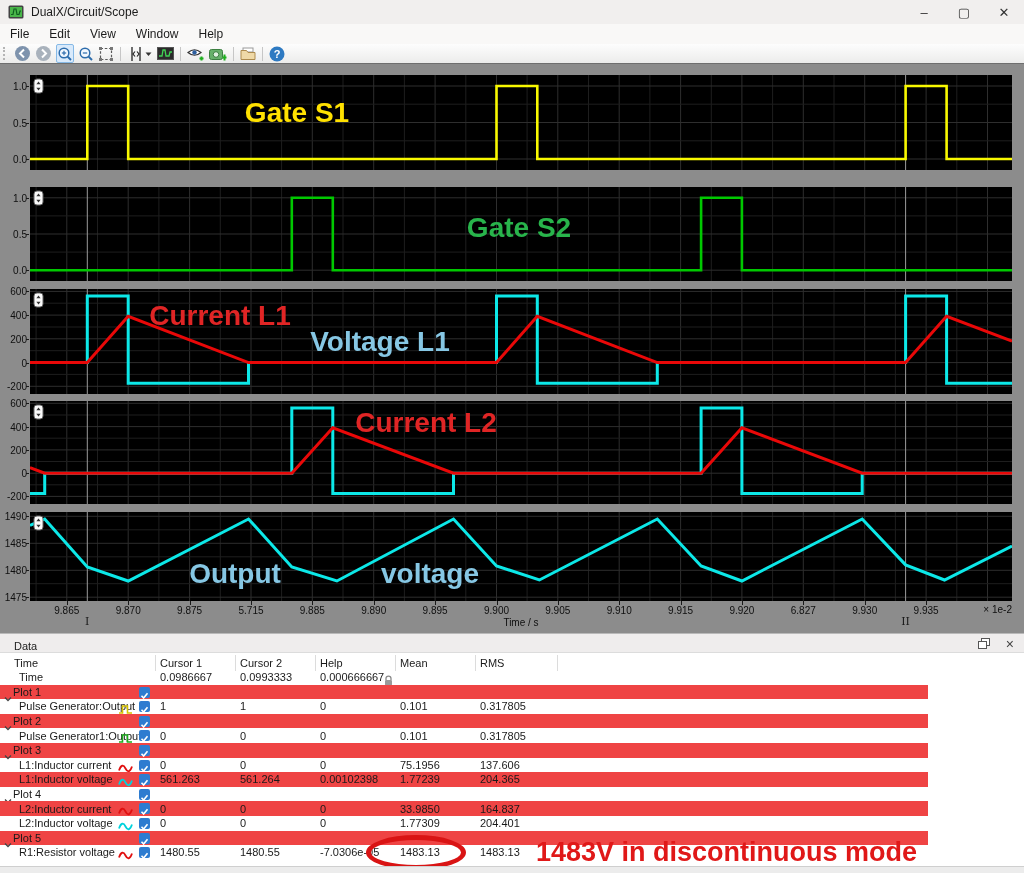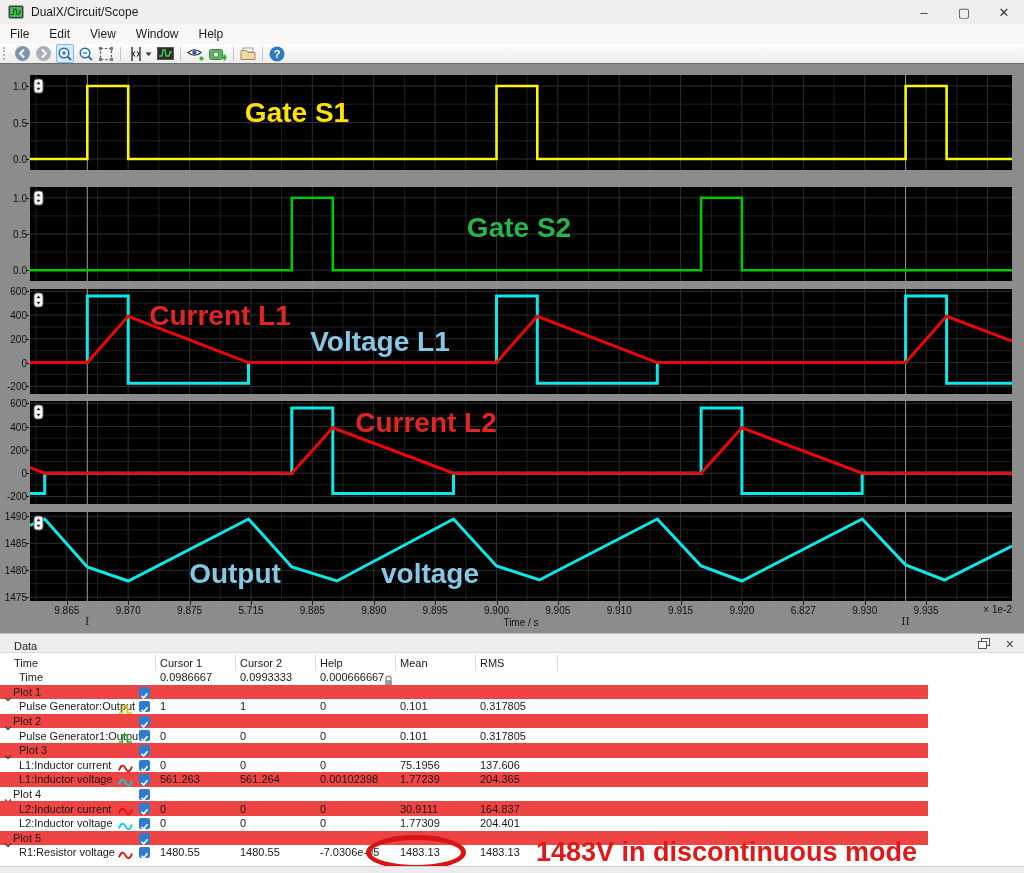--- a/index.html
+++ b/index.html
@@ -579,21 +579,21 @@
         <span class="cell" style="left:160px">0</span>
         <span class="cell" style="left:240px">0</span>
         <span class="cell" style="left:320px">0</span>
         <span class="cell" style="left:400px">0.101</span>
         <span class="cell" style="left:480px">0.317805</span>
       </div>
       <div class="drow alt" style="top:110.0px">
         <span class="chev"><svg width="8" height="8">
             <polyline points="1,2.5 4,5.5 7,2.5" fill="none" stroke="#444" stroke-width="1.3"></polyline>
           </svg></span>
-        <span class="cell" style="left:19px">Plot 3</span>
+        <span class="cell" style="left:13px">Plot 3</span>
         <span class="checkbox"><svg width="11" height="11">
             <polyline points="2.5,5.8 4.6,8 8.5,3.2" fill="none" stroke="#fff" stroke-width="1.6"></polyline>
           </svg></span>
       </div>
       <div class="drow " style="top:124.6px">
         <span class="cell" style="left:19px">L1:Inductor current</span>
         <span class="wave-icon"><svg width="15" height="11">
             <path d="M1,7.5 C3,1.5 5.5,1.5 7.5,5.5 C9.5,9.5 12,9.5 14,3.5" fill="none" stroke="#e01010" stroke-width="1.8"></path>
           </svg></span>
         <span class="checkbox"><svg width="11" height="11">
@@ -632,21 +632,21 @@
         <span class="cell" style="left:19px">L2:Inductor current</span>
         <span class="wave-icon"><svg width="15" height="11">
             <path d="M1,7.5 C3,1.5 5.5,1.5 7.5,5.5 C9.5,9.5 12,9.5 14,3.5" fill="none" stroke="#e01010" stroke-width="1.8"></path>
           </svg></span>
         <span class="checkbox"><svg width="11" height="11">
             <polyline points="2.5,5.8 4.6,8 8.5,3.2" fill="none" stroke="#fff" stroke-width="1.6"></polyline>
           </svg></span>
         <span class="cell" style="left:160px">0</span>
         <span class="cell" style="left:240px">0</span>
         <span class="cell" style="left:320px">0</span>
-        <span class="cell" style="left:400px">30.9111</span>
+        <span class="cell" style="left:400px">33.9850</span>
         <span class="cell" style="left:480px">164.837</span>
       </div>
       <div class="drow " style="top:183.0px">
         <span class="cell" style="left:19px">L2:Inductor voltage</span>
         <span class="wave-icon"><svg width="15" height="11">
             <path d="M1,7.5 C3,1.5 5.5,1.5 7.5,5.5 C9.5,9.5 12,9.5 14,3.5" fill="none" stroke="#00d2dc" stroke-width="1.8"></path>
           </svg></span>
         <span class="checkbox"><svg width="11" height="11">
             <polyline points="2.5,5.8 4.6,8 8.5,3.2" fill="none" stroke="#fff" stroke-width="1.6"></polyline>
           </svg></span>

